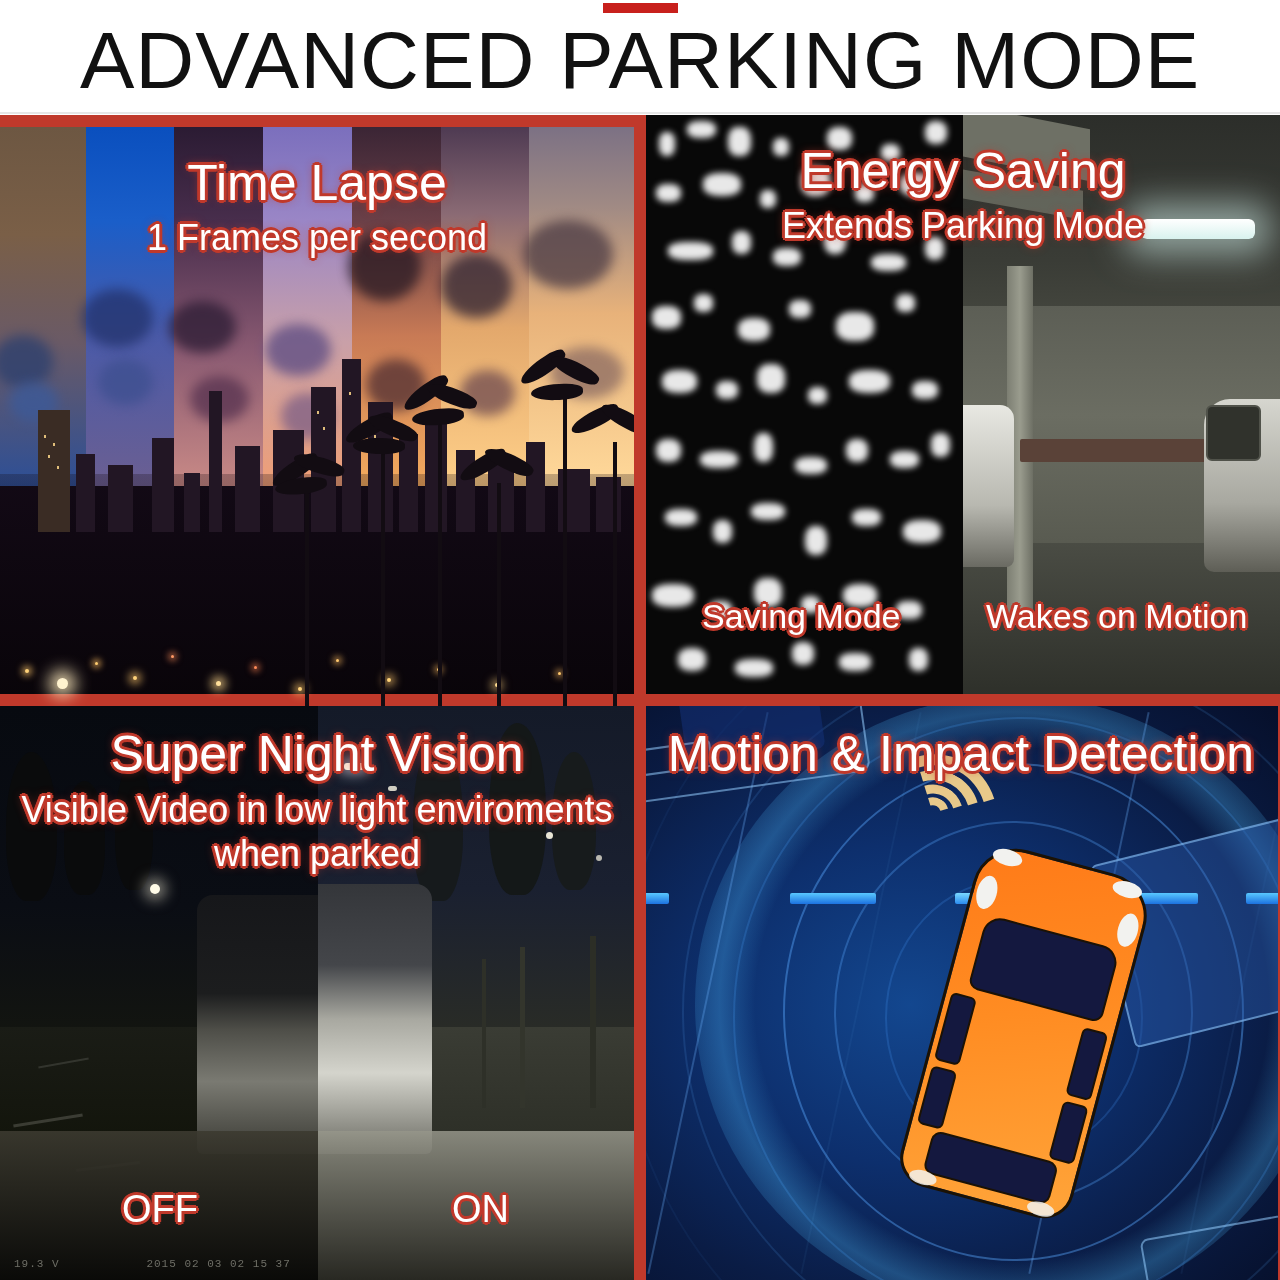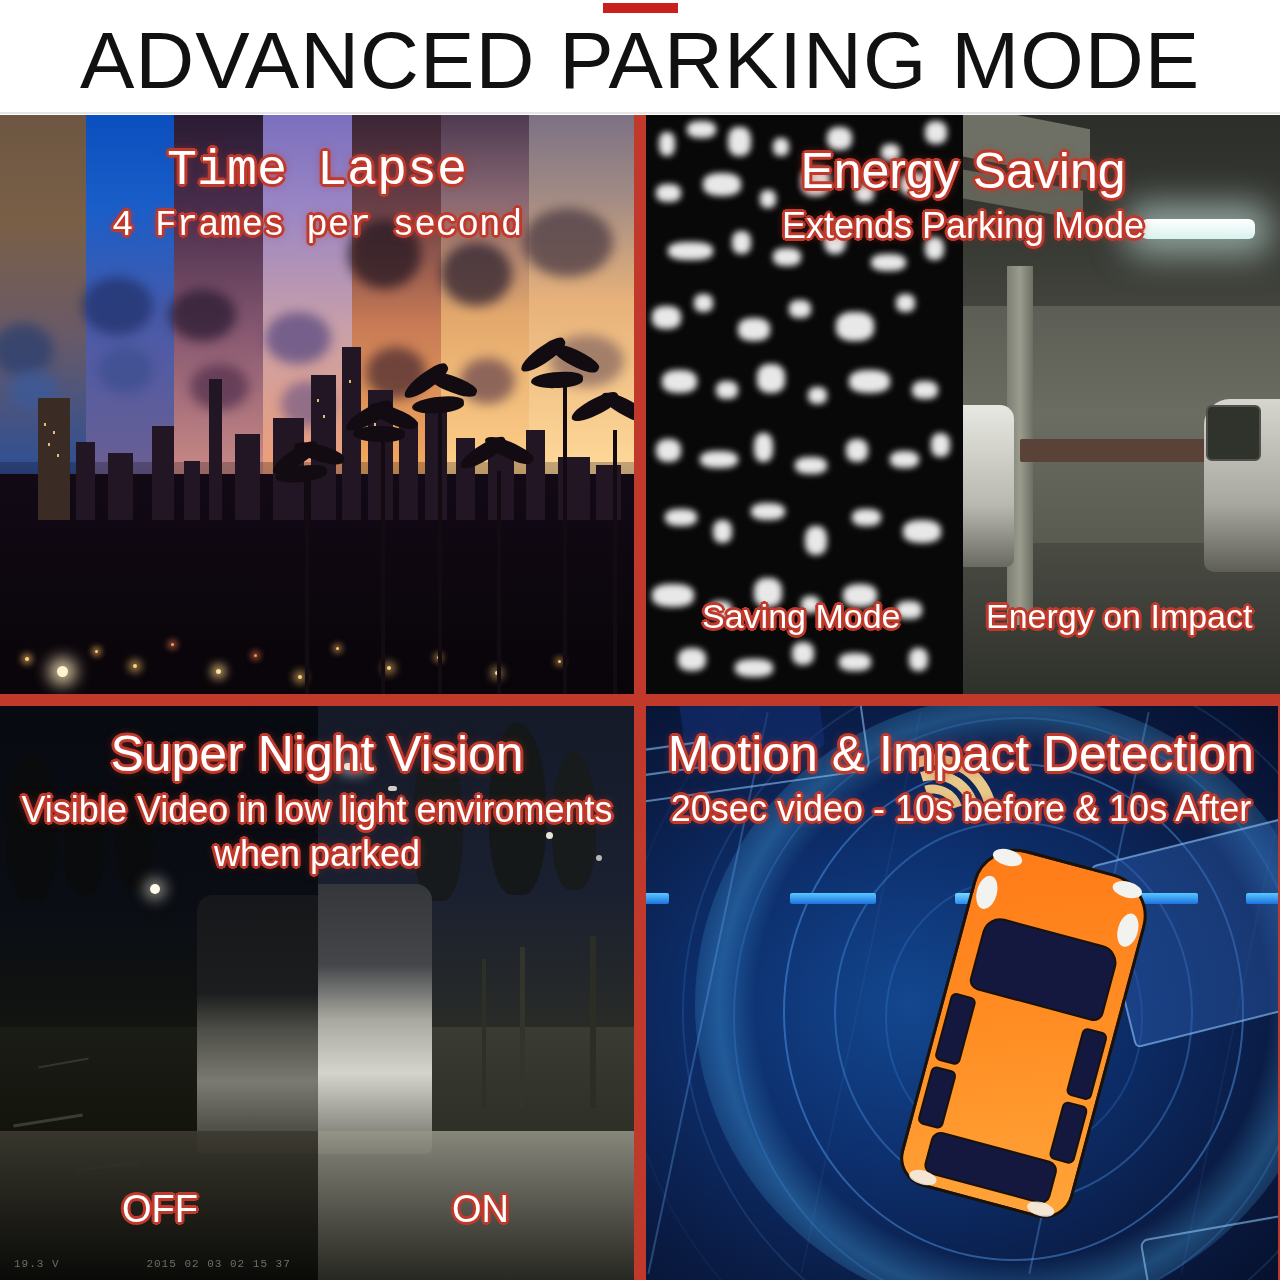--- a/index.html
+++ b/index.html
@@ -19,21 +19,21 @@
                 letter-spacing:1px;
                 transform:scaleX(1.02);transform-origin:center top;
                 white-space:nowrap;}
   .header-hairline{position:absolute;left:0;top:112px;width:1280px;height:2px;
                    background:#e6e6e6;}
 
   
   .grid{position:absolute;left:0;top:115px;width:1280px;height:1165px;
         background:#C0392B;}
   .quad{position:absolute;overflow:hidden;background:#000;}
-  .q-tl{left:0px;   top:0px;   width:634px;height:579px;font-family:Liberation Mono, monospace;}
+  .q-tl{left:0px;   top:12px;   width:634px;height:579px;}
   .q-tr{left:646px; top:0px;   width:634px;height:579px;}
   .q-bl{left:0px;   top:591px; width:634px;height:574px;}
   .q-br{left:644px; top:591px; width:634px;height:574px;}
 
   
   .divider{position:absolute;background:#C0392B;}
   .div-v{left:634px;top:0;width:12px;height:1165px;}
   .div-h{left:0;top:579px;width:1280px;height:12px;}
 
   
@@ -263,21 +263,21 @@
           <div class="dot" style="left:47%;bottom:8%;width:4px;height:4px;background:#ffd37a;box-shadow:0 0 8px 4px rgba(255,200,110,.7);"></div>
           <div class="dot" style="left:53%;bottom:24%;width:3px;height:3px;background:#ffc86e;box-shadow:0 0 6px 3px rgba(255,190,100,.6);"></div>
           <div class="dot" style="left:61%;bottom:13%;width:4px;height:4px;background:#ffd37a;box-shadow:0 0 8px 4px rgba(255,200,110,.65);"></div>
           <div class="dot" style="left:69%;bottom:19%;width:3px;height:3px;background:#ffce72;box-shadow:0 0 6px 3px rgba(255,190,100,.6);"></div>
           <div class="dot" style="left:78%;bottom:10%;width:4px;height:4px;background:#ffdc92;box-shadow:0 0 8px 4px rgba(255,210,130,.6);"></div>
           <div class="dot" style="left:88%;bottom:17%;width:3px;height:3px;background:#ffc86e;box-shadow:0 0 6px 3px rgba(255,190,100,.55);"></div>
         </div>
       </div>
 
       <div class="cap cap-title" style="top:28px;">Time Lapse</div>
-      <div class="cap cap-sub" style="top:90px;">4 Frames per second</div>
+      <div class="cap cap-sub" style="top:90px;">1 Frames per second</div>
     </div>
 
     <div class="quad q-tr">
 
       <div class="es-left">
         <div class="blob" style="left:4%;top:3%;width:5%;height:4%;"></div>
         <div class="blob" style="left:13%;top:1%;width:9%;height:3%;"></div>
         <div class="blob" style="left:26%;top:2%;width:7%;height:5%;"></div>
         <div class="blob" style="left:40%;top:4%;width:5%;height:3%;"></div>
         <div class="blob" style="left:57%;top:2%;width:8%;height:4%;"></div>
@@ -345,21 +345,21 @@
         <div class="car-g" style="left:-8%;top:50%;width:24%;height:28%;
              background:linear-gradient(180deg,#e8e8e2,#b8b8b0 62%,#6a6a62);"></div>
         <div class="car-g" style="right:-6%;top:49%;width:30%;height:30%;
              background:linear-gradient(180deg,#d6d6cf,#a8a8a0 60%,#5e5e56);border-radius:26px 10px 8px 10px;"></div>
         <div class="carwin" style="right:6%;top:50%;width:16%;height:9%;background:#30322c;border-color:#50524a;"></div>
       </div>
 
       <div class="cap cap-sub" style="top:90px;">Extends Parking Mode</div>
       <div class="cap cap-title" style="top:28px;">Energy Saving</div>
       <div class="tag" style="left:56px;top:482px;">Saving Mode</div>
-      <div class="tag" style="left:340px;top:482px;">Energy on Impact</div>
+      <div class="tag" style="left:340px;top:482px;">Wakes on Motion</div>
     </div>
 
     <div class="quad q-bl">
       <div class="nv">
 
         <div class="nv-half nv-off">
           <div class="nv-sky" style="background:linear-gradient(180deg,#070a10 0%,#0a0d14 60%,#131510 100%);"></div>
           <div class="nv-road" style="background:linear-gradient(180deg,#1a1c16 0%,#101208 60%,#090a06 100%);"></div>
           <div class="tree" style="left:2%;top:8%;width:16%;height:26%;"></div>
           <div class="tree" style="left:20%;top:13%;width:13%;height:20%;"></div>
@@ -452,19 +452,18 @@
           <div class="headl" style="left:6px;top:34px;width:20px;height:34px;"></div>
           <div class="headl" style="right:6px;top:34px;width:20px;height:34px;"></div>
           <div class="headl" style="left:12px;top:4px;width:30px;height:16px;"></div>
           <div class="headl" style="right:12px;top:4px;width:30px;height:16px;"></div>
           <div class="headl" style="left:14px;bottom:2px;width:28px;height:14px;opacity:.85;"></div>
           <div class="headl" style="right:14px;bottom:2px;width:28px;height:14px;opacity:.85;"></div>
         </div>
       </div>
 
       <div class="cap cap-title" style="top:20px;">Motion &amp; Impact Detection</div>
-      <div class="cap cap-sub" style="top:82px;">20sec video - 10s before &amp; 10s After</div>
     </div>
 
     <div class="divider div-v"></div>
     <div class="divider div-h"></div>
   </div>
 </div>
 
 </body></html>

